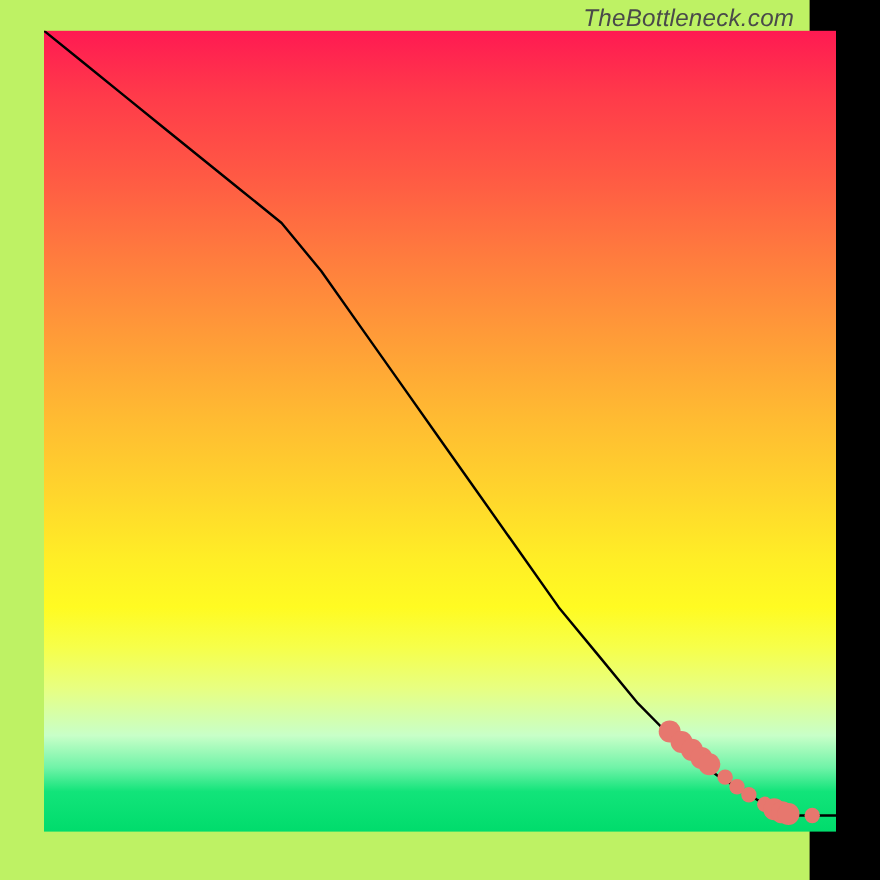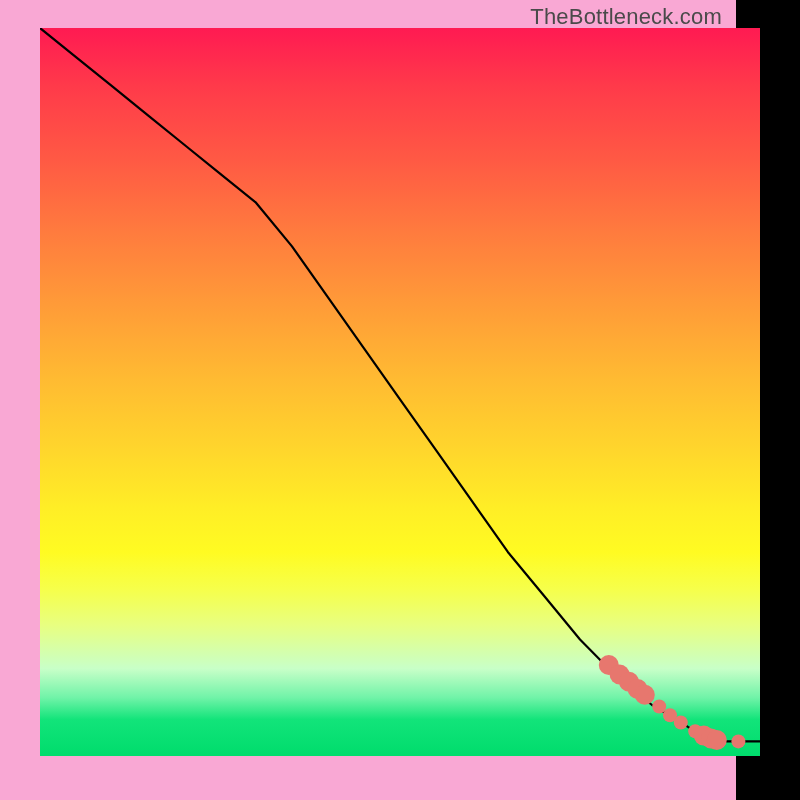--- a/index.html
+++ b/index.html
@@ -8,21 +8,22 @@
     width: 800px;
     height: 800px;
     overflow: hidden;
     background: #000;
     font-family: Arial, Helvetica, sans-serif;
   }
   .frame {
     position: relative;
     width: 736px;
     height: 800px;
-    background: #f9a8d4;
+    background: #bef264;
+    font-style: italic;
   }
   .watermark {
     position: absolute;
     top: 4px;
     right: 14px;
     color: #4a4a4a;
     font-size: 22px;
     letter-spacing: 0.2px;
     z-index: 10;
   }

